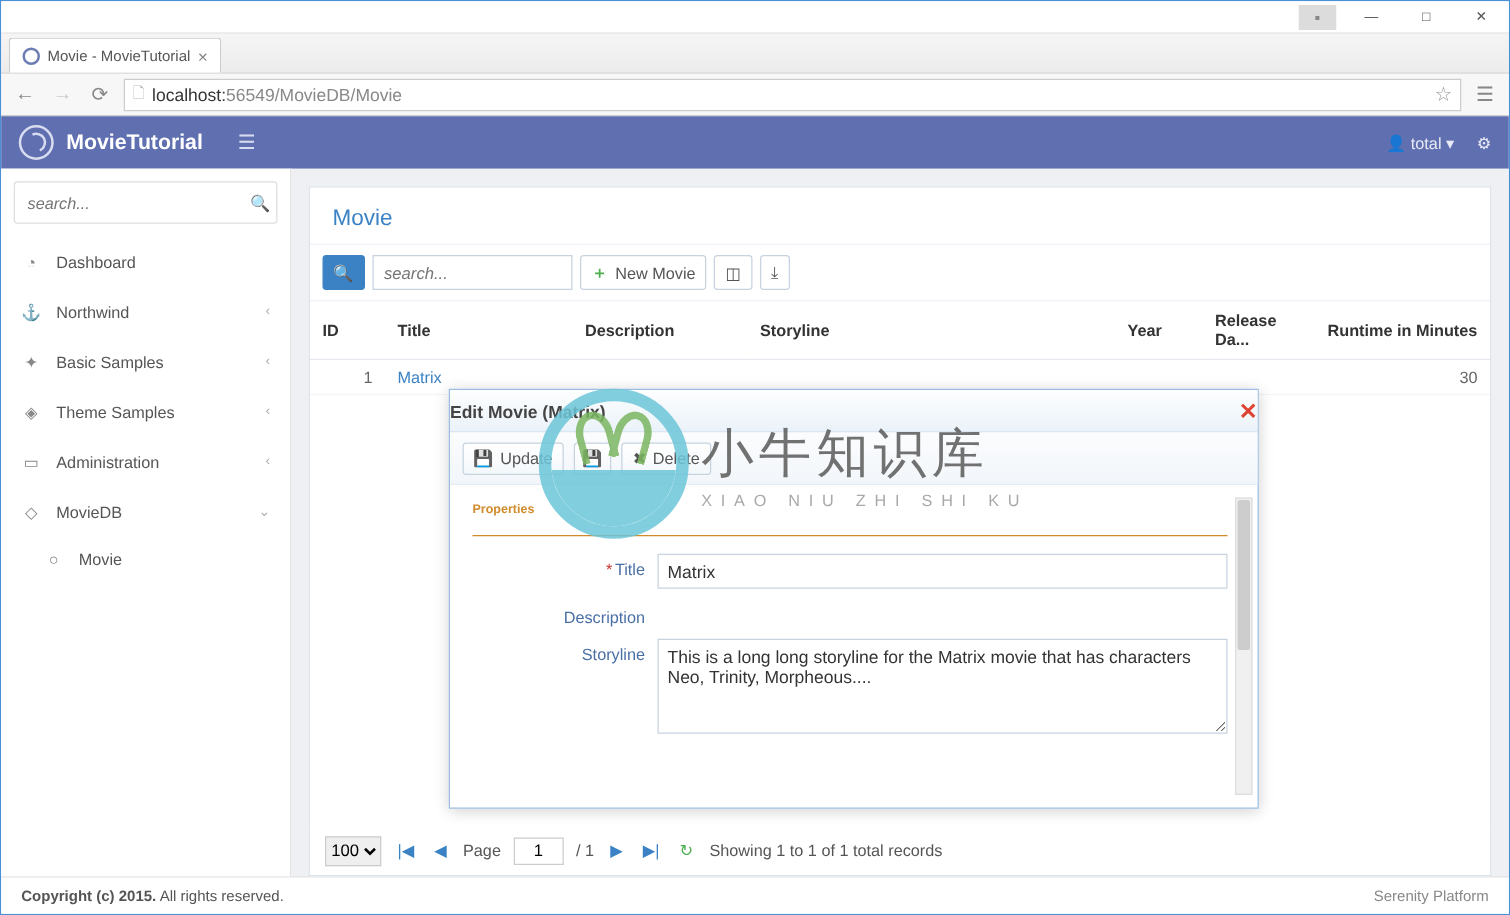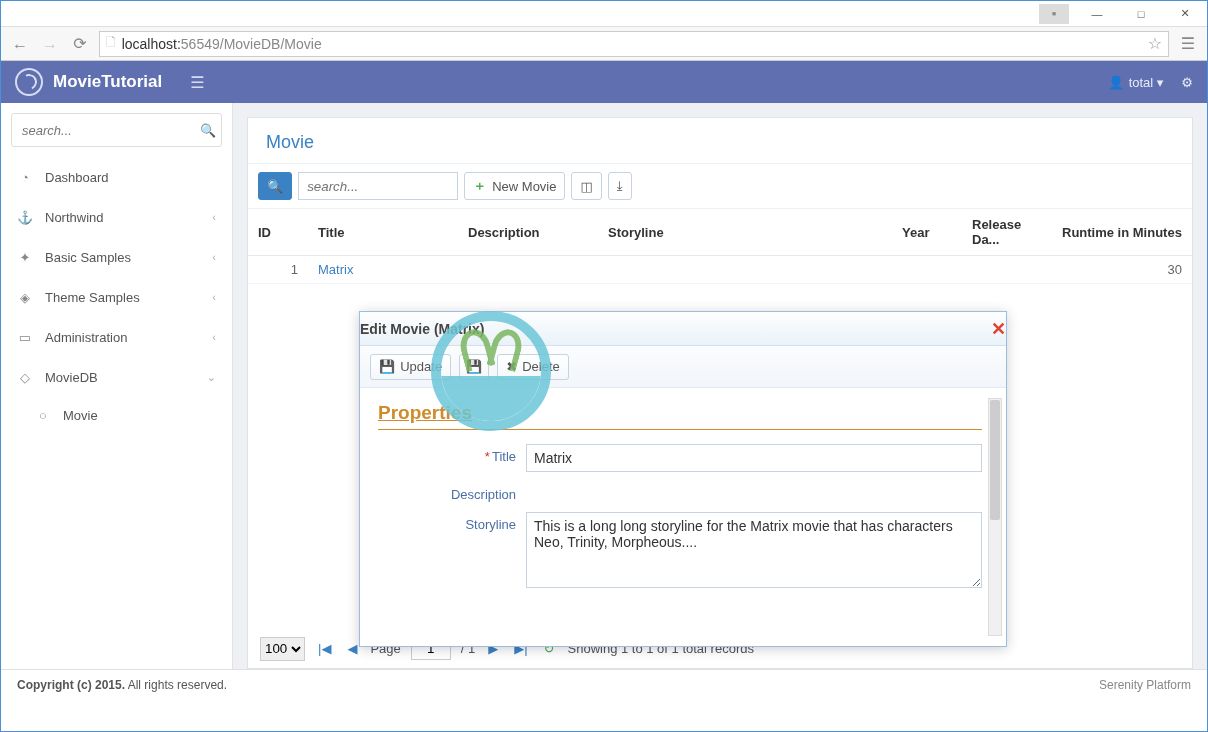--- a/index.html
+++ b/index.html
@@ -50,21 +50,21 @@
 .pager .pgbtn { color:#3b82c4; cursor:pointer; padding:0 3px;}
 .pager input { width:40px; height:22px; border:1px solid #ccc; text-align:center;}
 .footer { height:30px; background:#fff; border-top:1px solid #e0e0e0; display:flex; align-items:center; padding:0 16px; font-size:12px; color:#555;}
 .footer .right { margin-left:auto; color:#888;}
 .dialog { position:absolute; left:358px; top:310px; width:648px; height:336px; background:#fff; border:1px solid #9bbde0; box-shadow:0 2px 12px rgba(0,0,0,0.2); z-index:50;}
 .dlg-title { height:34px; background:linear-gradient(#fdfefe,#eaf2f9); border-bottom:1px solid #cfe0ee; display:flex; align-items:center; padding:0 0; font-weight:bold; color:#444; font-size:14px;}
 .dlg-title .x { margin-left:auto; color:#d43; font-size:18px; font-weight:bold; cursor:pointer;}
 .dlg-tools { height:42px; background:linear-gradient(#fbfcfe,#f2f6fa); border-bottom:1px solid #e3ecf3; display:flex; align-items:center; gap:8px; padding:0 10px;}
 .dlg-tools .tbtn { border:1px solid #c7d3df; background:linear-gradient(#fff,#f4f8fb); height:26px; padding:0 8px; display:flex; align-items:center; gap:5px; border-radius:3px; font-size:13px; color:#555; cursor:pointer;}
 .dlg-body { padding:14px 24px 0 18px; height:calc(100% - 76px); overflow-y:auto; position:relative;}
-.section { color:#d08b2a; font-weight:bold; font-size:19px; border-bottom:1px solid #d08b2a; padding-bottom:5px; margin-bottom:14px;text-decoration:underline;}
+.section { color:#d08b2a; font-weight:bold; font-size:10px; border-bottom:1px solid #d08b2a; padding-bottom:15px; margin-bottom:14px;}
 .row { display:flex; margin-bottom:10px;justify-content:space-between;}
 .row label { width:148px; text-align:right; padding-right:10px; color:#4a6fa5; padding-top:5px; font-size:13px;}
 .row .req { color:#c33; margin-right:2px;}
 .row input[type=text], .row textarea { flex:1; border:1px solid #c7d3df; padding:5px 7px; font-size:14px; color:#333; font-family:inherit;}
 .row textarea { resize:both;}
 .row textarea.focus { border:1px solid #5b9bd5;}
 .dlg-scroll { position:absolute; right:4px; top:10px; bottom:10px; width:14px; background:#f0f0f0; border:1px solid #ddd;}
 .dlg-scroll-thumb { position:absolute; left:1px; right:1px; top:1px; height:120px; background:#cdcdcd; border-radius:2px;}
 .watermark { position:absolute; left:430px; top:310px; z-index:60; opacity:0.85; pointer-events:none; display:flex; align-items:center; gap:10px;}
 .wm-circle { width:120px; height:120px; border-radius:50%; border:10px solid #6cc6d9; position:relative; overflow:hidden;}
@@ -80,20 +80,27 @@
 <body>
 
 <div class="window">
   <div class="titlebar">
     <div class="gray-box">▪</div>
     <div class="win-icon">—</div>
     <div class="win-icon">□</div>
     <div class="win-icon">✕</div>
   </div>
 
+  <div class="tabbar">
+    <div class="tab">
+      <span class="favicon"></span>
+      <span>Movie - MovieTutorial</span>
+      <span class="close">×</span>
+    </div>
+  </div>
 
   <div class="addrrow">
     <span class="navbtn">←</span>
     <span class="navbtn" style="color:#ccc">→</span>
     <span class="navbtn">⟳</span>
     <div class="urlbox">
       <span class="doc">🗋</span>
       <span class="host">localhost:</span>
         <span class="path">56549</span>
         <span class="path">/MovieDB/Movie</span>
@@ -255,15 +262,19 @@
           <div class="dlg-scroll-thumb"></div>
         </div>
     </div>
   </div>
 
   <div class="watermark">
     <div class="wm-circle">
       <div class="wm-horn l"></div>
         <div class="wm-horn r"></div>
     </div>
+    <div class="wm-text">
+      <div class="wm-cn">小牛知识库</div>
+      <div class="wm-en">XIAO NIU ZHI SHI KU</div>
+    </div>
   </div>
 
 </div>
 
 </body></html>

